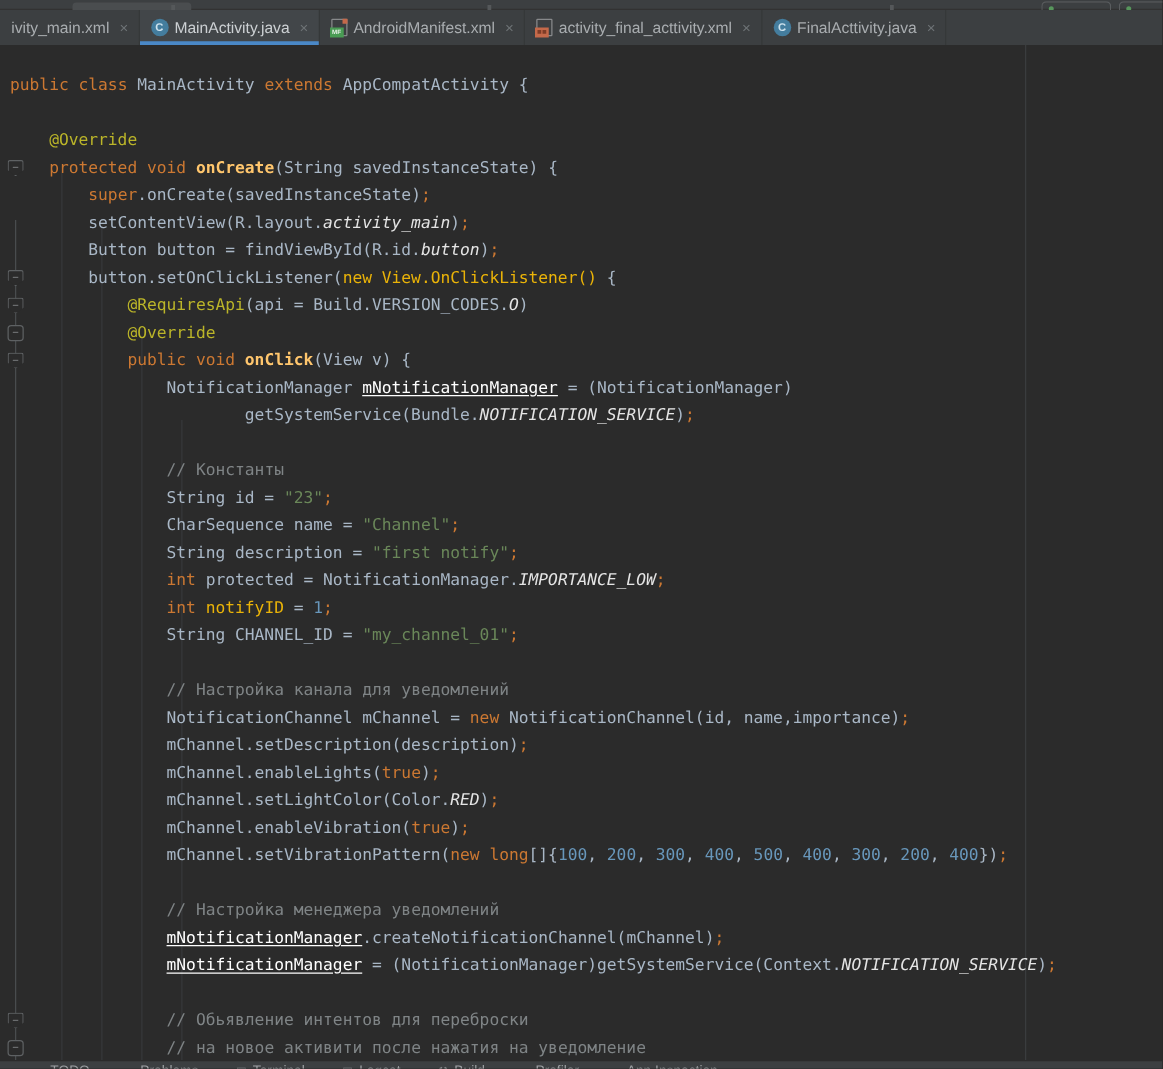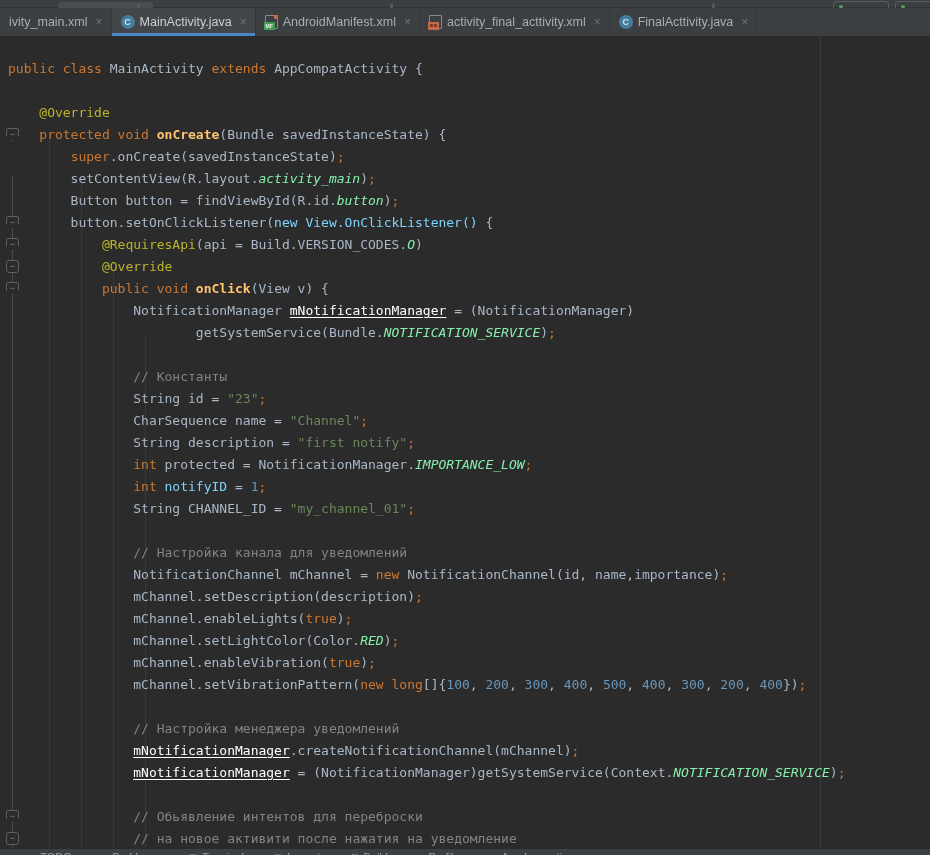--- a/index.html
+++ b/index.html
@@ -38,22 +38,22 @@
   .fold-ico.lock { border-radius:3px; }
   #code { position:absolute; left:0; top:0; width:930px; }
   .code-line { height:22px; line-height:22px; padding-left:8px; white-space:pre; font-family:"DejaVu Sans Mono", monospace; font-size:13px; color:#a9b7c6; }
   .tok-k { color:#cc7832; }
   .tok-t { color:#a9b7c6; }
   .tok-m { color:#ffc66d; font-weight:bold; }
   .tok-a { color:#bbb529; }
   .tok-s { color:#6a8759; }
   .tok-n { color:#6897bb; }
   .tok-c { color:#7f8486; }
-  .tok-p { color:#86efac; font-style:italic; }
-  .tok-d { color:#7dd3fc; }
+  .tok-p { color:#e5e5e5; font-style:italic; }
+  .tok-d { color:#eab308; }
   .tok-u { color:#ffffff; text-decoration:underline; text-underline-offset:2px; }
   .tok-x { color:#cc7832; }
 
   
   .bottombar { position:absolute; left:0; top:848px; width:930px; height:7px; background:#3c3f41; border-top:1px solid #2a2a2a; overflow:hidden; }
   .bb-inner { display:flex; gap:30px; padding-left:30px; padding-top:2px; }
   .bb-item { display:flex; align-items:center; gap:5px; color:#9da0a3; font-size:11px; white-space:nowrap; }
   .bb-glyph { font-size:9px; color:#8a8d8f; }
 </style>
 </head>
@@ -123,21 +123,21 @@
         <div class="fold-ico lock" style="top: 224px;">−</div>
         <div class="fold-ico fold" style="top: 246px;">−</div>
         <div class="fold-ico fold" style="top: 774px;">−</div>
         <div class="fold-ico lock" style="top: 796px;">−</div>
       </div>
     <div id="code">
         <div class="code-line">&nbsp;</div>
         <div class="code-line"><span class="tok-k">public</span><span class="tok-t"> </span><span class="tok-k">class</span><span class="tok-t"> MainActivity </span><span class="tok-k">extends</span><span class="tok-t"> AppCompatActivity {</span></div>
         <div class="code-line">&nbsp;</div>
         <div class="code-line"><span class="tok-t">    </span><span class="tok-a">@Override</span></div>
-        <div class="code-line"><span class="tok-t">    </span><span class="tok-k">protected</span><span class="tok-t"> </span><span class="tok-k">void</span><span class="tok-t"> </span><span class="tok-m">onCreate</span><span class="tok-t">(Bundle savedInstanceState) {</span></div>
+        <div class="code-line"><span class="tok-t">    </span><span class="tok-k">protected</span><span class="tok-t"> </span><span class="tok-k">void</span><span class="tok-t"> </span><span class="tok-m">onCreate</span><span class="tok-t">(String savedInstanceState) {</span></div>
         <div class="code-line"><span class="tok-t">        </span><span class="tok-k">super</span><span class="tok-t">.onCreate(savedInstanceState)</span><span class="tok-x">;</span></div>
         <div class="code-line"><span class="tok-t">        setContentView(R.layout.</span><span class="tok-p">activity_main</span><span class="tok-t">)</span><span class="tok-x">;</span></div>
         <div class="code-line"><span class="tok-t">        Button button = findViewById(R.id.</span><span class="tok-p">button</span><span class="tok-t">)</span><span class="tok-x">;</span></div>
         <div class="code-line"><span class="tok-t">        button.setOnClickListener(</span><span class="tok-d">new View.OnClickListener()</span><span class="tok-t"> {</span></div>
         <div class="code-line"><span class="tok-t">            </span><span class="tok-a">@RequiresApi</span><span class="tok-t">(api = Build.VERSION_CODES.</span><span class="tok-p">O</span><span class="tok-t">)</span></div>
         <div class="code-line"><span class="tok-t">            </span><span class="tok-a">@Override</span></div>
         <div class="code-line"><span class="tok-t">            </span><span class="tok-k">public</span><span class="tok-t"> </span><span class="tok-k">void</span><span class="tok-t"> </span><span class="tok-m">onClick</span><span class="tok-t">(View v) {</span></div>
         <div class="code-line"><span class="tok-t">                NotificationManager </span><span class="tok-u">mNotificationManager</span><span class="tok-t"> = (NotificationManager)</span></div>
         <div class="code-line"><span class="tok-t">                        getSystemService(Bundle.</span><span class="tok-p">NOTIFICATION_SERVICE</span><span class="tok-t">)</span><span class="tok-x">;</span></div>
         <div class="code-line">&nbsp;</div>

